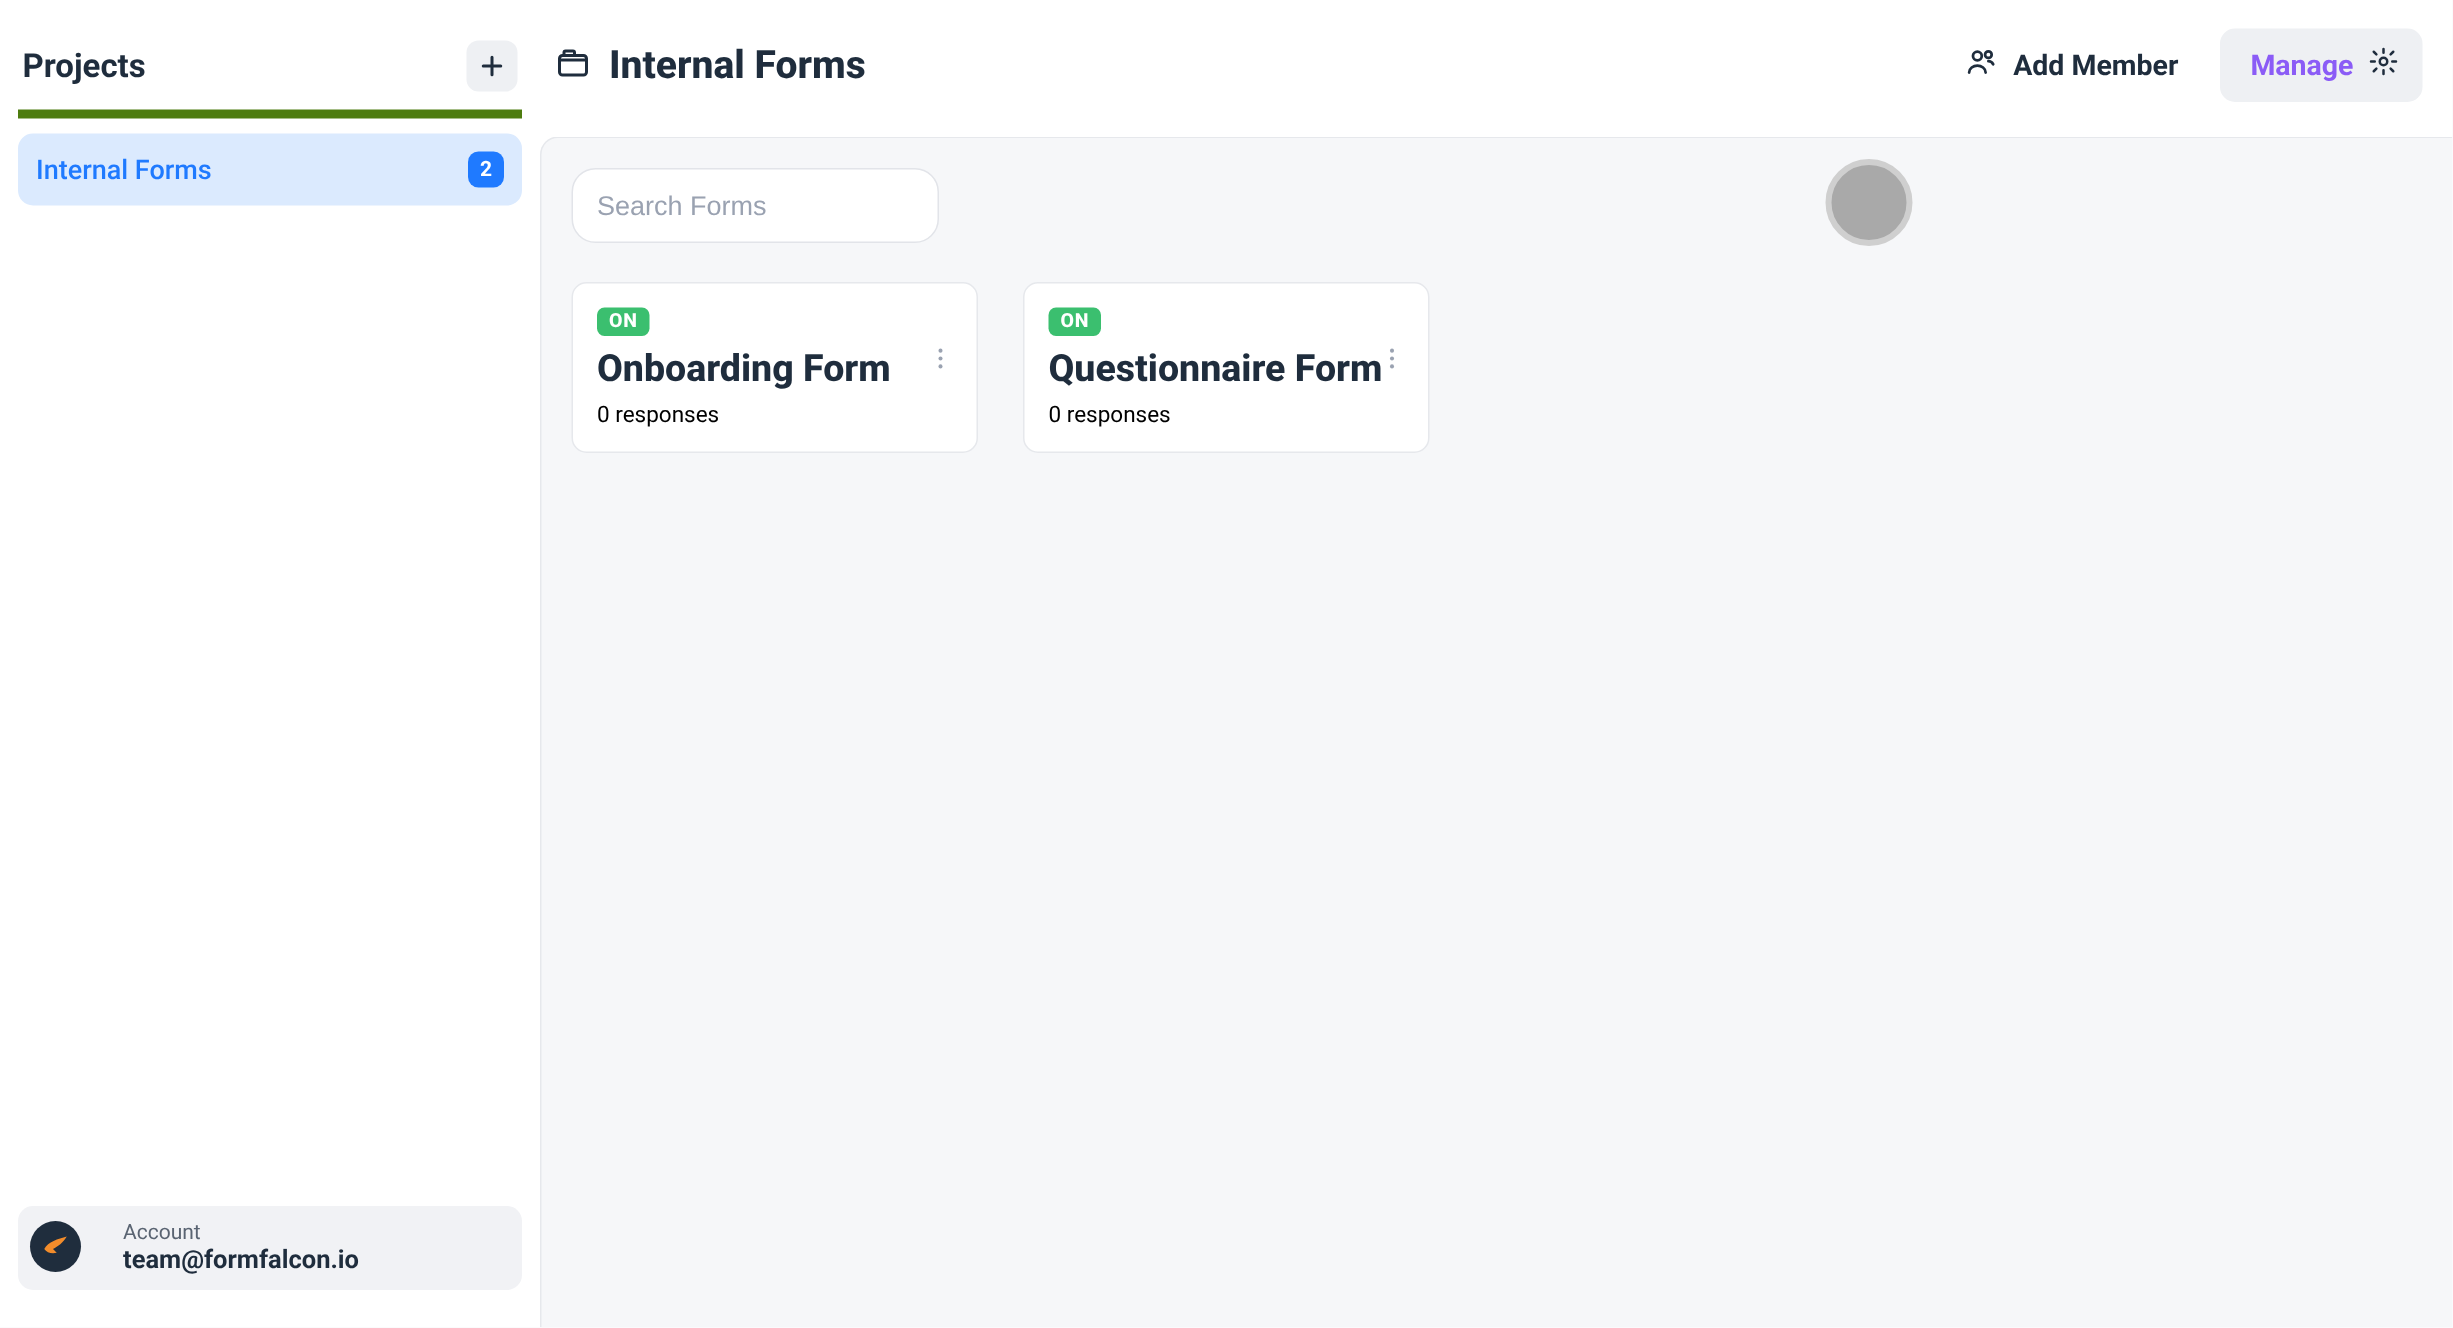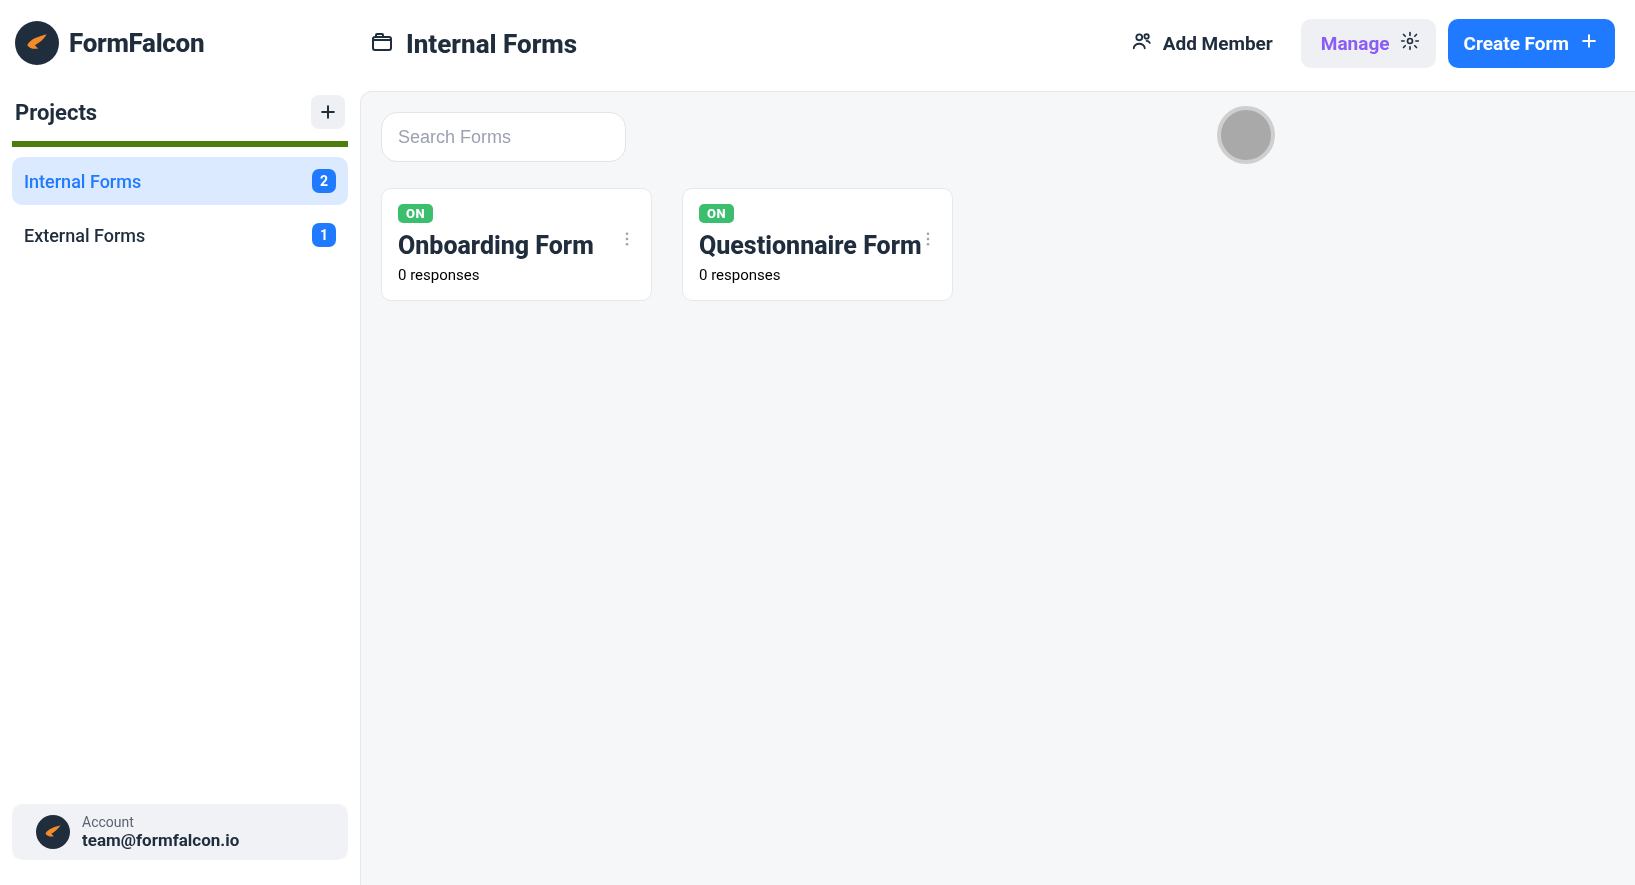--- a/index.html
+++ b/index.html
@@ -90,24 +90,23 @@
     height: 24px;
     padding: 0 7px;
     display: flex;
     align-items: center;
     justify-content: center;
   }
   .sidebar-spacer { flex: 1; }
   .bottom-card {
     background: #f1f2f5;
     border-radius: 10px;
-    padding: 10px 24px;
-    display: flex;
-    align-items: center;
-    gap: 12px;
+    padding: 10px 8px;
+    display: flex;
+    gap: 28px;
     margin-bottom: 10px;
     cursor: pointer;
   }
   .bottom-icon {
     width: 34px;
     height: 34px;
     border-radius: 50%;
     background: #1f2d3d;
     display: flex;
     align-items: center;
@@ -217,46 +216,34 @@
     right: 360px;
     pointer-events: none;
   }
 </style>
 </head>
 <body>
 
 <div class="app">
 
   <aside class="sidebar">
-    <div class="brand">
-      <div class="brand-logo">
-        <svg width="26" height="26" viewBox="0 0 24 24" fill="none">
-          <path d="M3 14 C6 8 14 6 21 4 C18 9 14 12 10 14 L13 17 C9 18 5 17 3 14 Z" fill="#f28c2b"></path>
-        </svg>
-      </div>
-      <div class="brand-name">FormFalcon</div>
-    </div>
 
     <div class="projects-header">
       <div class="projects-title">Projects</div>
       <div class="add-project">
         <svg width="20" height="20" viewBox="0 0 24 24">
             <path d="M12 5v14M5 12h14" stroke="#1f2d3d" stroke-width="2.4" stroke-linecap="round"></path>
           </svg>
       </div>
     </div>
 
     <div class="project-list">
       <div class="project-item active">
         <span class="name">Internal Forms</span>
         <span class="badge">2</span>
-      </div>
-      <div class="project-item">
-        <span class="name">External Forms</span>
-        <span class="badge">1</span>
       </div>
     </div>
 
     <div class="sidebar-spacer"></div>
 
     <div class="bottom-card">
       <div class="bottom-icon">
         <svg width="20" height="20" viewBox="0 0 24 24" fill="none">
           <path d="M3 14 C6 8 14 6 21 4 C18 9 14 12 10 14 L13 17 C9 18 5 17 3 14 Z" fill="#f28c2b"></path>
         </svg>
@@ -294,28 +281,20 @@
         </span>
         <span>Add Member</span>
       </div>
       <div class="topbar-action action-manage">
         <span>Manage</span>
         <span>
           <svg width="20" height="20" viewBox="0 0 24 24" fill="none">
             <circle cx="12" cy="12" r="3" stroke="#1f2d3d" stroke-width="2"></circle>
             <path d="M12 2v3M12 19v3M4.2 4.2l2.1 2.1M17.7 17.7l2.1 2.1M2 12h3M19 12h3M4.2 19.8l2.1-2.1M17.7 6.3l2.1-2.1" stroke="#1f2d3d" stroke-width="2" stroke-linecap="round"></path>
           </svg>
-        </span>
-      </div>
-      <div class="topbar-action action-primary">
-        <span>Create Form</span>
-        <span>
-          <svg width="20" height="20" viewBox="0 0 24 24">
-              <path d="M12 5v14M5 12h14" stroke="#fff" stroke-width="2.4" stroke-linecap="round"></path>
-            </svg>
         </span>
       </div>
     </div>
 
     <div class="content">
       <input class="search-input" type="text" placeholder="Search Forms" style="">
 
       <div class="cards">
         <div class="card">
           <span class="card-status">ON</span>

